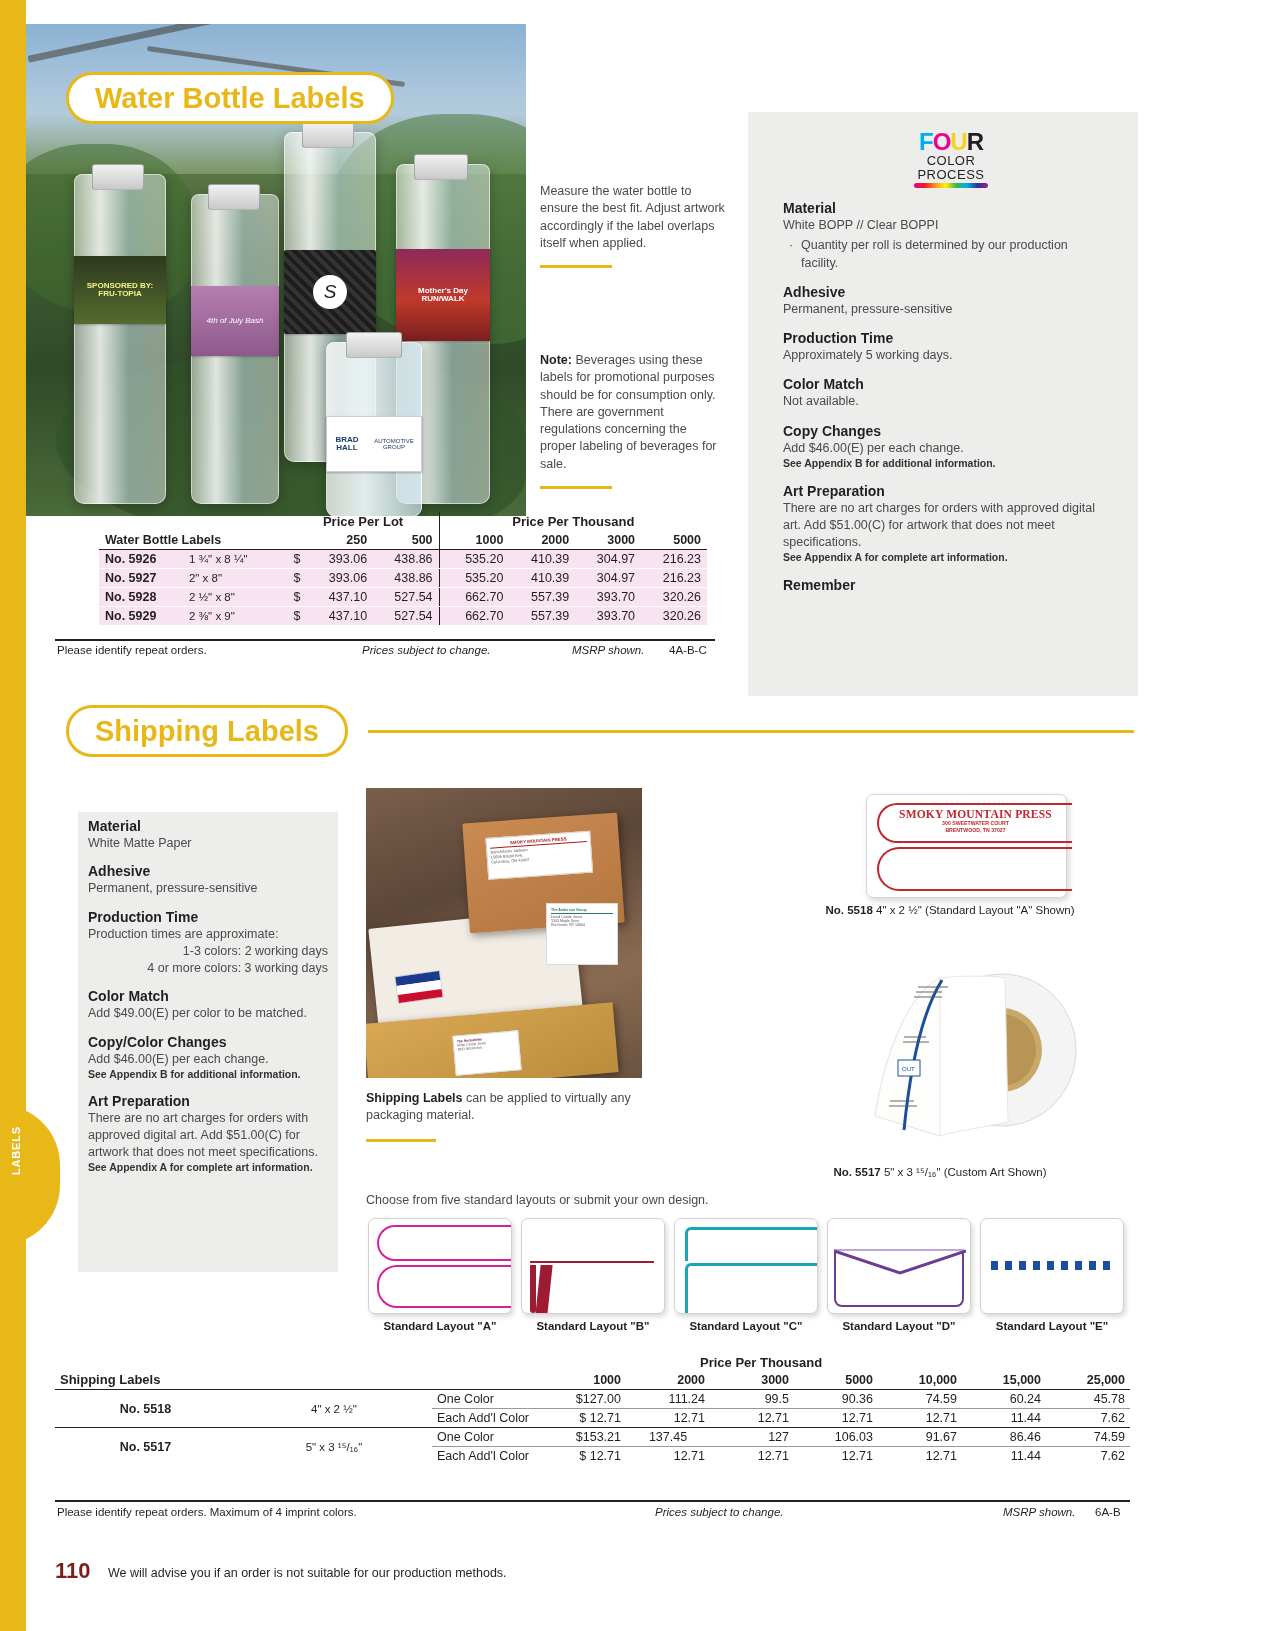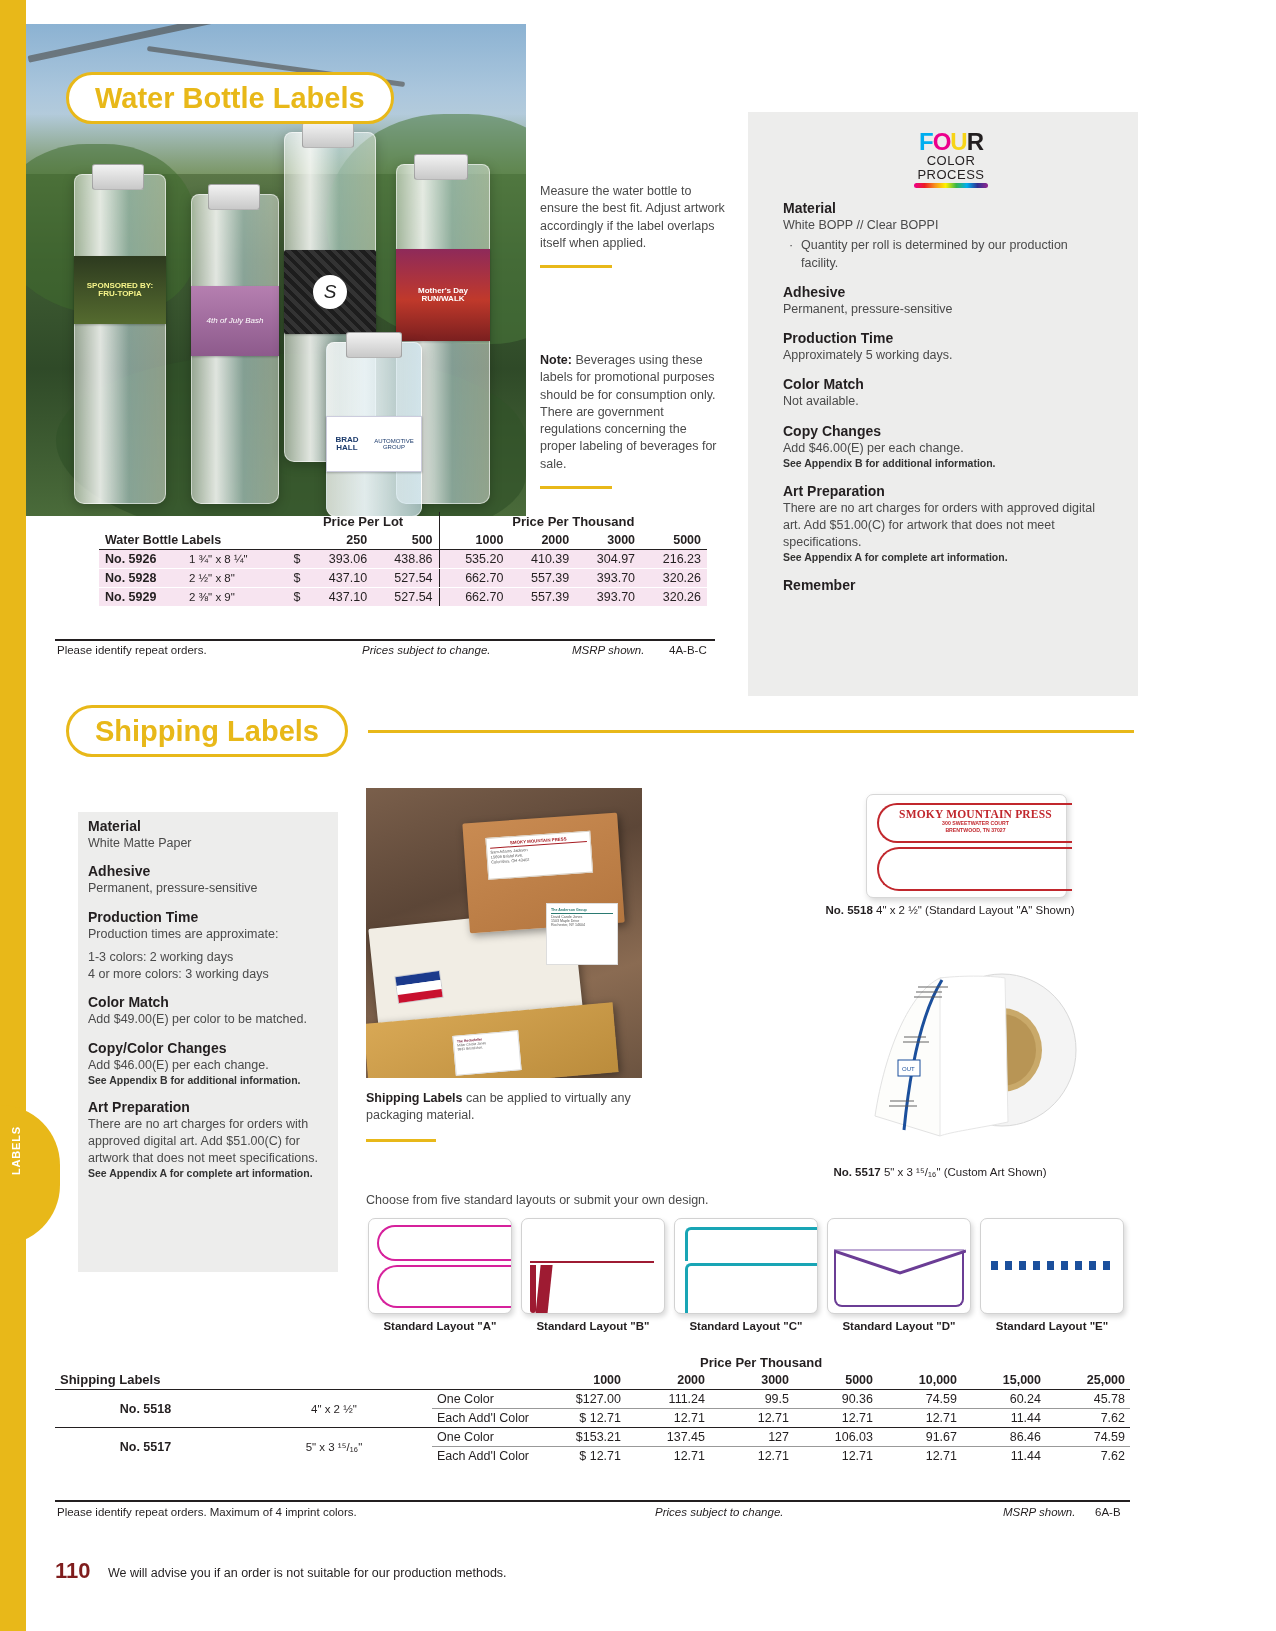--- a/index.html
+++ b/index.html
@@ -283,20 +283,31 @@
     <td class="size" style="width:118px;">1 ¾" x 8 ¼"</td>
     <td style="width:20px;">$</td>
     <td class="num" style="width:72px;">393.06</td>
     <td class="num" style="width:72px;">438.86</td>
     <td class="num divider" style="width:78px;">535.20</td>
     <td class="num" style="width:72px;">410.39</td>
     <td class="num" style="width:72px;">304.97</td>
     <td class="num" style="width:72px;">216.23</td>
   </tr>
   <tr class="data">
+    <td class="rowhdr">No. 5927</td>
+    <td class="size">2" x 8"</td>
+    <td>$</td>
+    <td class="num">393.06</td>
+    <td class="num">438.86</td>
+    <td class="num divider">535.20</td>
+    <td class="num">410.39</td>
+    <td class="num">304.97</td>
+    <td class="num">216.23</td>
+  </tr>
+  <tr class="data">
     <td class="rowhdr">No. 5928</td>
     <td class="size">2 ½" x 8"</td>
     <td>$</td>
     <td class="num">437.10</td>
     <td class="num">527.54</td>
     <td class="num divider">662.70</td>
     <td class="num">557.39</td>
     <td class="num">393.70</td>
     <td class="num">320.26</td>
   </tr>
@@ -330,21 +341,21 @@
     <div class="hdg">Material</div>
     <div class="txt">White Matte Paper</div>
   </div>
   <div style="margin-top:11px;">
     <div class="hdg">Adhesive</div>
     <div class="txt">Permanent, pressure-sensitive</div>
   </div>
   <div style="margin-top:11px;">
     <div class="hdg">Production Time</div>
     <div class="txt">Production times are approximate:</div>
-    <div class="txt" style="white-space:pre-line; margin-top:6px;">1-3 colors: 2 working days
+    <div class="txt" style="white-space:pre-line; margin-top:0;text-align:right;">1-3 colors: 2 working days
 4 or more colors: 3 working days</div>
   </div>
   <div style="margin-top:11px;">
     <div class="hdg">Color Match</div>
     <div class="txt">Add $49.00(E) per color to be matched.</div>
   </div>
   <div style="margin-top:11px;">
     <div class="hdg">Copy/Color Changes</div>
     <div class="txt">Add $46.00(E) per each change.</div>
     <div class="mini">See Appendix B for additional information.</div>
@@ -499,21 +510,21 @@
     <td class="num">12.71</td>
     <td class="num">11.44</td>
     <td class="num">7.62</td>
   </tr>
 
   <tr>
     <td rowspan="2" style="font-weight:bold; text-align:center; border-top:1.5px solid #231f20;">No. 5517</td>
     <td rowspan="2" style="font-size:11.5px; text-align:center; border-top:1.5px solid #231f20;">5" x 3 ¹⁵/₁₆"</td>
     <td style="border-top:1.5px solid #231f20; border-bottom:1px solid #999;">One Color</td>
     <td class="num" style="border-top:1.5px solid #231f20; border-bottom:1px solid #999;">$153.21</td>
-    <td class="num" style="border-top:1.5px solid #231f20; border-bottom:1px solid #999;">137.45</td>
+    <td class="num" style="border-top:1.5px solid #231f20; border-bottom:1px solid #999;text-align:center;">137.45</td>
     <td class="num" style="border-top:1.5px solid #231f20; border-bottom:1px solid #999;">127</td>
     <td class="num" style="border-top:1.5px solid #231f20; border-bottom:1px solid #999;">106.03</td>
     <td class="num" style="border-top:1.5px solid #231f20; border-bottom:1px solid #999;">91.67</td>
     <td class="num" style="border-top:1.5px solid #231f20; border-bottom:1px solid #999;">86.46</td>
     <td class="num" style="border-top:1.5px solid #231f20; border-bottom:1px solid #999;">74.59</td>
   </tr>
   <tr>
     <td>Each Add'l Color</td>
     <td class="num">$  12.71</td>
     <td class="num">12.71</td>

